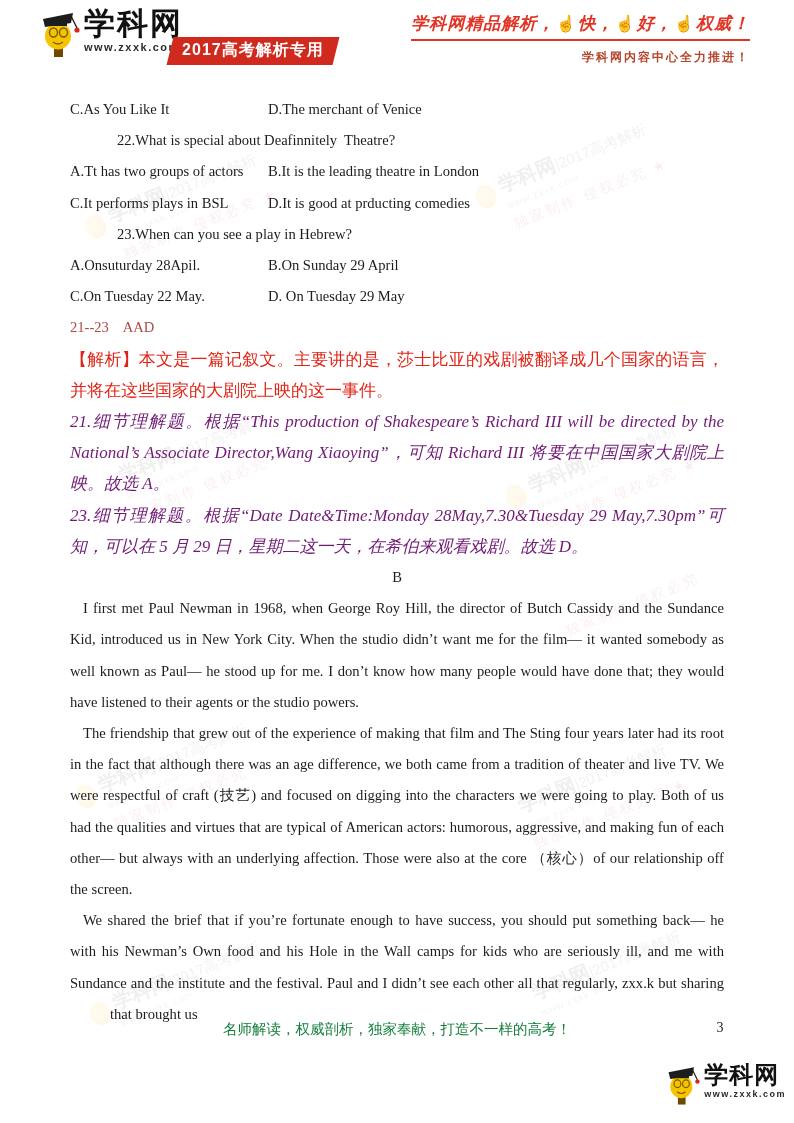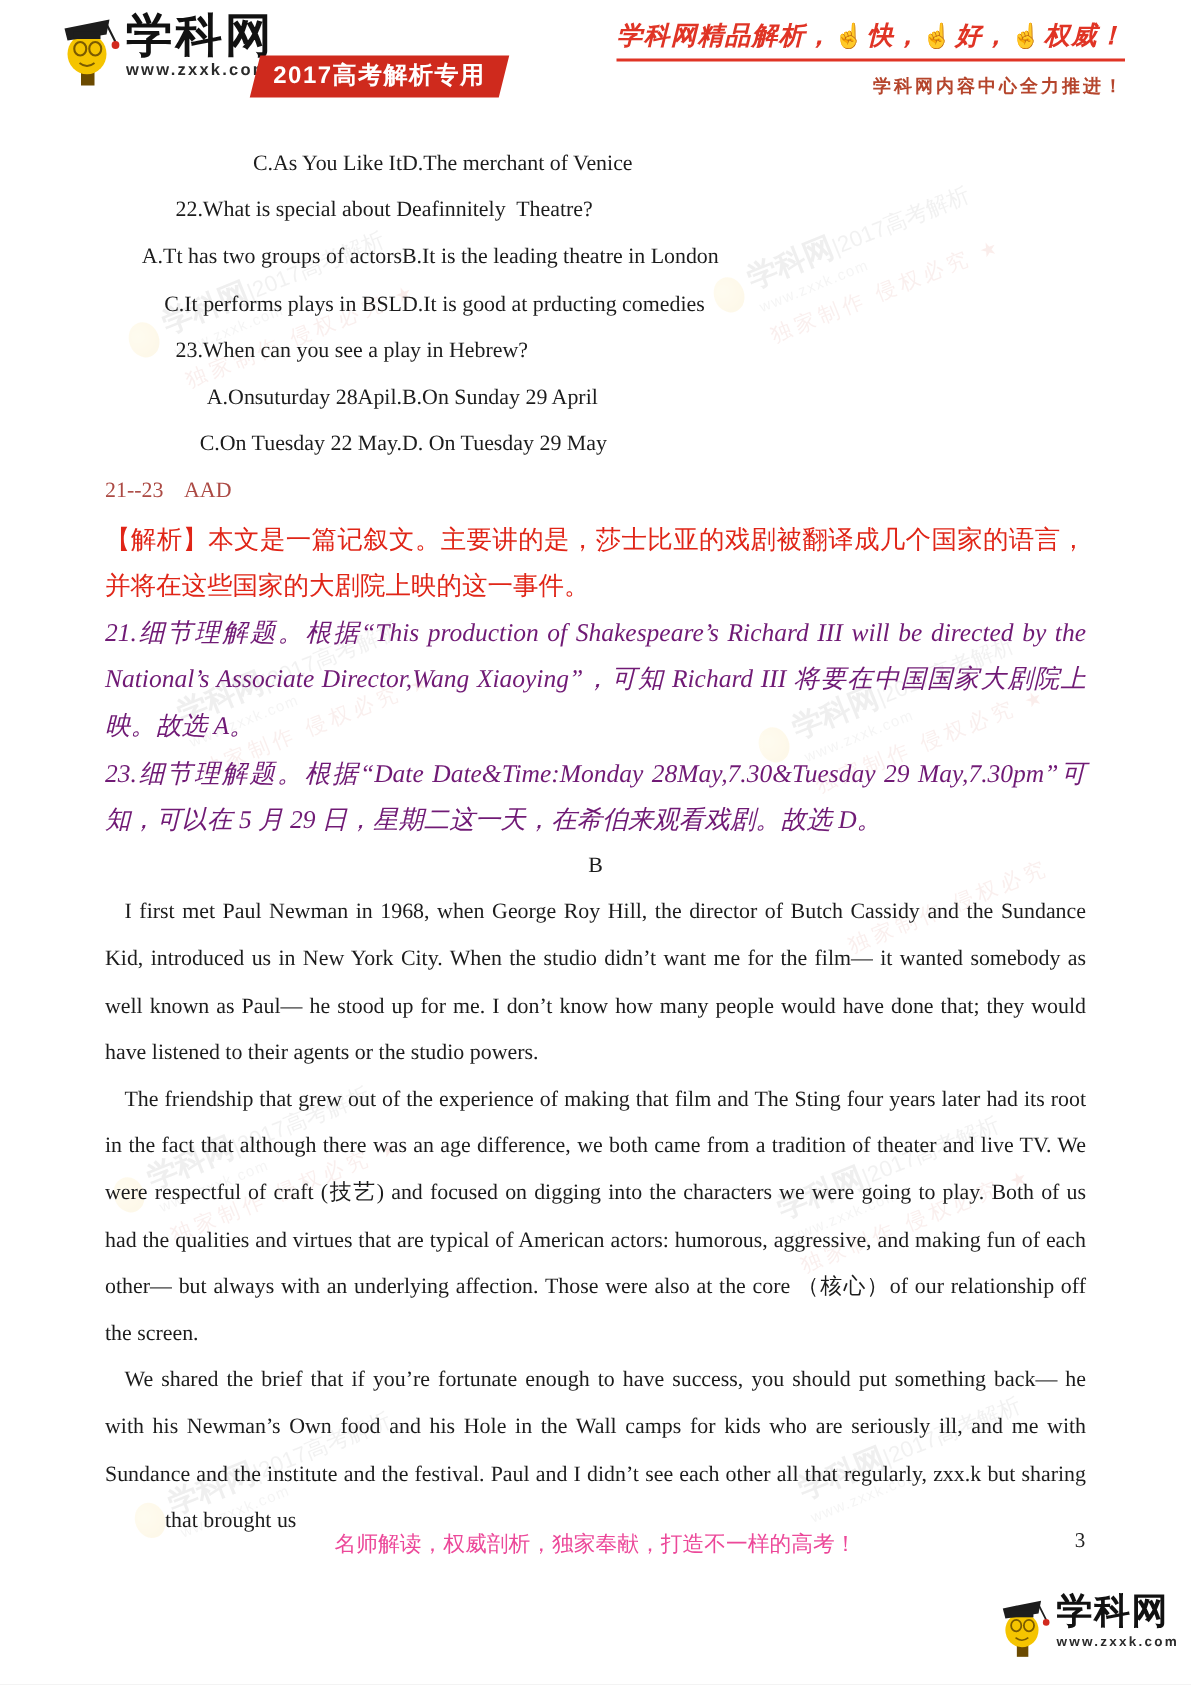--- a/index.html
+++ b/index.html
@@ -32,33 +32,33 @@
   .slogan-line1{font-size:17px;font-weight:700;font-style:italic;color:#e03425;
       border-bottom:2px solid #e03425;padding-bottom:4px;letter-spacing:1px;}
   .thumb{color:#e8963c;font-style:normal;font-size:16px;margin:0 1px;}
   .slogan-line2{font-size:12px;font-weight:bold;color:#b5452c;margin-top:8px;letter-spacing:2px;}
 
   
   .content{position:absolute;left:70px;right:70px;top:94px;z-index:2;
       font-size:14.6px;line-height:31.2px;}
   .line{white-space:pre;margin-left:47px;}
   .opt-row{display:flex;}
-  .opt-left{width:198px;white-space:pre;text-align:right;}
+  .opt-left{width:198px;white-space:pre;}
   .opt-right{flex:1;white-space:pre;}
   .answer-line{color:#ac4a44;white-space:pre;}
   .red{color:#701a75;font-style:italic;}
   .red-head{color:#e02517;}
   .analysis-p{margin:0;text-align:justify;font-size:17px;}
   .body-p{margin:0;text-align:justify;text-indent:13px;}
   .section-label{text-align:center;}
   .u{margin-left:40px;}
 
   
   .footer-slogan{position:absolute;left:0;top:1020px;width:100%;text-align:center;
-      font-size:14.5px;color:#ec4899;z-index:2;}
+      font-size:14.5px;color:#15803d;z-index:2;}
   .page-number{position:absolute;left:700px;top:1020px;width:40px;text-align:center;
       font-size:14px;color:#222;z-index:2;}
   .logo-bottom{position:absolute;right:8px;top:1062px;display:flex;align-items:flex-start;z-index:3;}
   .logo-bottom .logo-name{font-size:24px;line-height:26px;letter-spacing:1px;}
   .logo-bottom .logo-url{font-size:9px;}
 </style>
 </head>
 <body>
 
 <div class="page">

